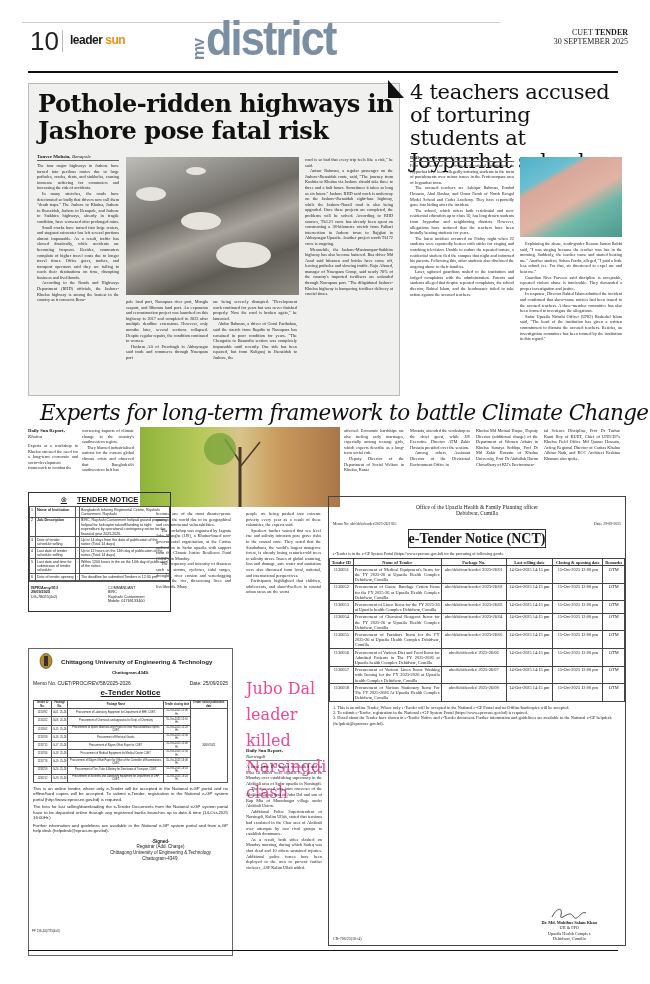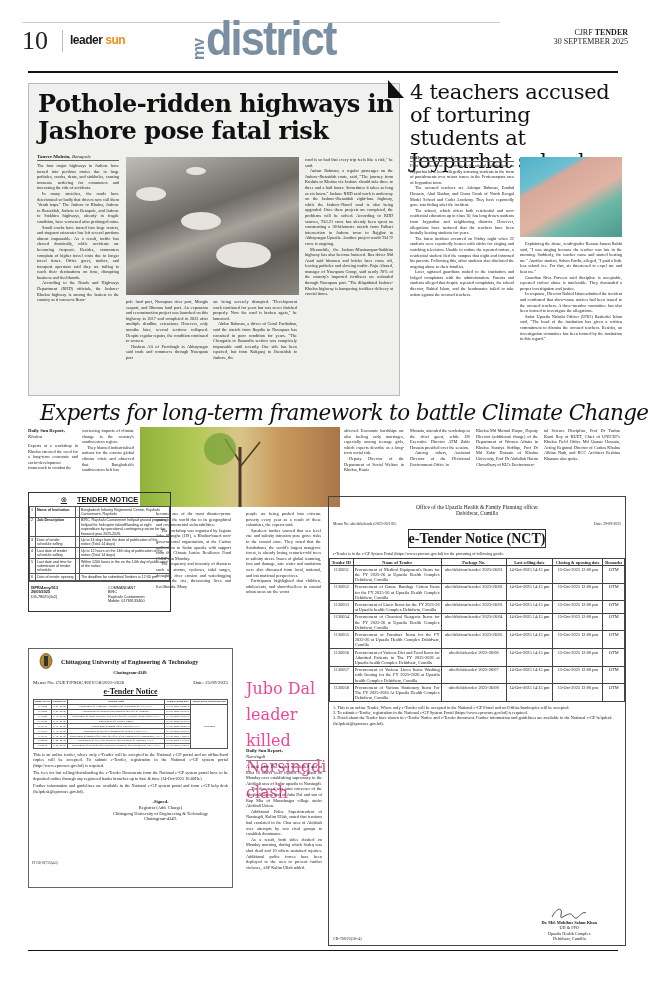--- a/index.html
+++ b/index.html
@@ -3,21 +3,21 @@
 <meta charset="utf-8">
 <style>
 *{box-sizing:border-box;margin:0;padding:0}
 body{width:650px;height:984px;background:#fff;font-family:"Liberation Serif",serif;color:#1a1a1a;position:relative;overflow:hidden}
 .abs{position:absolute}
 .txt{font-size:4.3px;line-height:5.6px;text-align:justify;color:#222}
 .txt p{text-indent:5px}
 .txt p.first{text-indent:0}
 
 #hdr-line{left:22px;top:22px;width:478px;height:1px;background:#ccc}
-#pagenum{left:22px;top:26px;font-size:26px;font-family:Liberation Serif, serif;color:#222;line-height:30px}
+#pagenum{left:30px;top:26px;font-size:26px;font-family:Liberation Sans, sans-serif;color:#222;line-height:30px}
 #pagesep{left:62px;top:30px;width:1px;height:22px;background:#bbb}
 #brand{left:70px;top:33px;font-family:"Liberation Sans",sans-serif;font-weight:bold;font-size:12px;letter-spacing:-0.5px}
 #brand .sun{color:#f28c1a}
 #section-my{left:190px;top:22px;width:14px;height:38px;overflow:hidden}
 #section-my span{display:block;transform:rotate(-90deg);transform-origin:left top;position:absolute;left:0;top:38px;font-family:"Liberation Sans",sans-serif;font-weight:bold;font-size:16px;color:#7b8fa3;letter-spacing:-1px}
 #section-district{left:206px;top:14px;font-family:"Liberation Sans",sans-serif;font-weight:bold;font-size:48px;line-height:50px;color:#7b8fa3;letter-spacing:-2px;transform:scaleX(0.9);transform-origin:left}
 #dateline{right:22px;top:28px;text-align:right;font-size:8px;line-height:9px;color:#222}
 #dateline b{font-weight:bold}
 #top-rule{left:28px;top:71px;width:590px;height:2px;background:#111}
 
@@ -32,21 +32,21 @@
 #teach-img{left:520px;top:157px;width:102px;height:80px;background:linear-gradient(150deg,#4fb0c9 0%,#6cc0d0 25%,#d8a89a 30%,#e0b4a4 55%,#6fb8a8 70%,#4a9a8e 100%)}
 
 #climate-h{left:40px;top:401px;font-family:"DejaVu Serif",serif;font-style:italic;font-size:21.5px;line-height:24px;color:#111;letter-spacing:-0.6px;white-space:nowrap}
 #climate-img{left:140px;top:427px;width:200px;height:80px;background:linear-gradient(90deg,#8fb43a 0%,#b6c95a 30%,#d9c48a 50%,#c99a5b 70%,#a8764a 100%)}
 
 #tn-box{left:28px;top:492px;width:143px;height:120px;border:1px solid #333;font-family:"Liberation Sans",sans-serif}
 #tn-box table{border-collapse:collapse;width:100%;font-size:3.6px;line-height:4.4px}
 #tn-box td{border:0.5px solid #555;padding:0.5px 1px;vertical-align:top}
 #tn-title{font-weight:bold;font-size:7.5px;text-decoration:underline;text-align:center;padding:2px 0}
 
-#cuet-box{left:28px;top:648px;width:205px;height:240px;border:1px solid #666;font-family:Liberation Serif, serif}
+#cuet-box{left:28px;top:648px;width:205px;height:308px;border:1px solid #666;font-family:Liberation Sans, sans-serif}
 #cuet-box table{border-collapse:collapse;width:100%;font-size:2.6px;line-height:3.3px;text-align:center}
 #cuet-box td,#cuet-box th{border:0.5px solid #555;padding:0.3px}
 
 #jubo-h{left:246px;top:676px;font-family:"DejaVu Serif",serif;font-size:16px;line-height:26px;color:#ec4899}
 
 #upz-box{left:328px;top:496px;width:298px;height:450px;border:1px solid #444;font-family:"Liberation Serif",serif}
 #upz-box table{border-collapse:collapse;width:100%;font-size:4.4px;line-height:5.2px}
 #upz-box td,#upz-box th{border:0.5px solid #444;padding:0.5px 1px;vertical-align:top}
 #upz-box th{font-weight:bold;text-align:center}
 .nct{display:inline-block;border:1px solid #333;padding:0 0;font-weight:bold;font-size:14px;line-height:17px}
@@ -57,21 +57,21 @@
 
 <div class="abs" id="hdr-line"></div>
 <div class="abs" id="pagenum">10</div>
 <div class="abs" id="pagesep"></div>
 <div class="abs" id="brand"><span>leader</span> <span class="sun">sun</span></div>
 <div class="abs" id="section-my">
     <span>my</span>
   </div>
 <div class="abs" id="section-district">district</div>
 <div class="abs" id="dateline">
-  <div><span>CJRF</span> <b>TENDER</b></div>
+  <div><span>CUET</span> <b>TENDER</b></div>
   <div>30 SEPTEMBER 2025</div>
 </div>
 <div class="abs" id="top-rule"></div>
 
 <div class="abs" id="pothole-box"></div>
 <svg class="abs" style="left:384px;top:78px" width="22" height="22">
     <polygon points="4,2 20,20 4,20" fill="#111"></polygon>
   </svg>
 <div class="abs" id="pothole-h" style="width:360px">Pothole-ridden highways in Jashore pose fatal risk</div>
 <div class="abs byline" style="left:37px;top:154px;width:82px"><span>Tanver Mohsin,</span> <i>Benapole</i></div>

